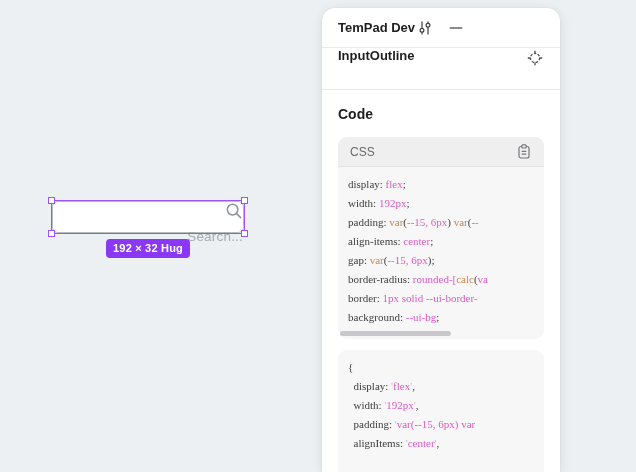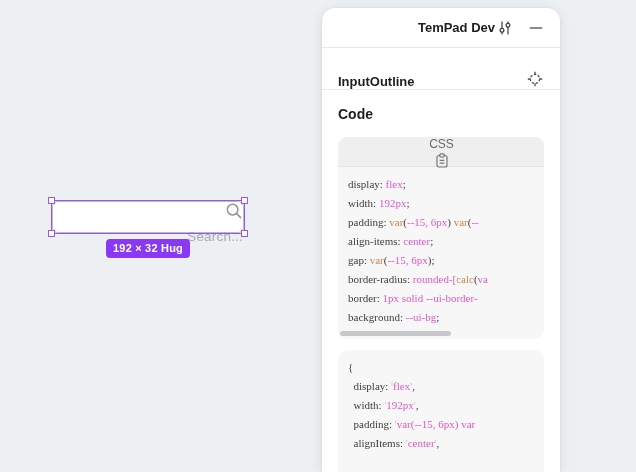--- a/index.html
+++ b/index.html
@@ -47,50 +47,49 @@
   
   .panel {
     position:absolute; left:322px; top:8px;
     width:238px; height:464px;
     background:#ffffff;
     border-radius:13px 13px 0 0;
     box-shadow:0 2px 12px rgba(0,0,0,.10), 0 0 0 .5px rgba(0,0,0,.04);
     overflow:hidden;
   }
   .panel-header {
-    height:40px; display:flex; align-items:center; justify-content:flex-end;
+    height:40px; display:flex; align-items:center; justify-content:flex-start;
     padding:0 15px 0 16px;
     border-bottom:1px solid #e9e9ea;
   }
   .panel-title { font-size:13px; font-weight:700; color:#1e1e1e; }
   .header-icons { display:flex; align-items:center; gap:12px; }
   .icon-btn { display:flex; align-items:center; justify-content:center; cursor:pointer; background:none; border:none; padding:2px; }
 
   .component-row {
-    height:42px; display:flex; align-items:flex-end; justify-content:space-between;
+    height:42px; display:flex; align-items:flex-start; justify-content:space-between;
     padding:0 15px 0 16px;
     border-bottom:1px solid #e9e9ea;
   }
   .component-name { font-size:13px; font-weight:700; color:#1e1e1e; }
 
   .code-section { padding:16px 16px 0; }
   .section-title { font-size:14px; font-weight:700; color:#1e1e1e; margin-bottom:15px; }
 
   .code-block {
     background:#f7f7f8;
     border-radius:9px;
     overflow:hidden;
     margin-bottom:11px;
   }
   .code-block-header {
     height:30px; background:#efeff0;
     border-bottom:1px solid #e3e3e5;
     display:flex; align-items:center; justify-content:space-between;
     padding:0 11px 0 12px;
-    flex-direction:column;
   }
   .code-block-label { font-size:12px; color:#69696e; }
   .code-body {
     padding:8px 10px 2px;
     font-family:Liberation Serif, serif;
     font-size:11px; line-height:19px;
     white-space:pre; overflow:hidden;
     color:#3d3d3d;
   }
   .code-body.tall { min-height:130px; }

